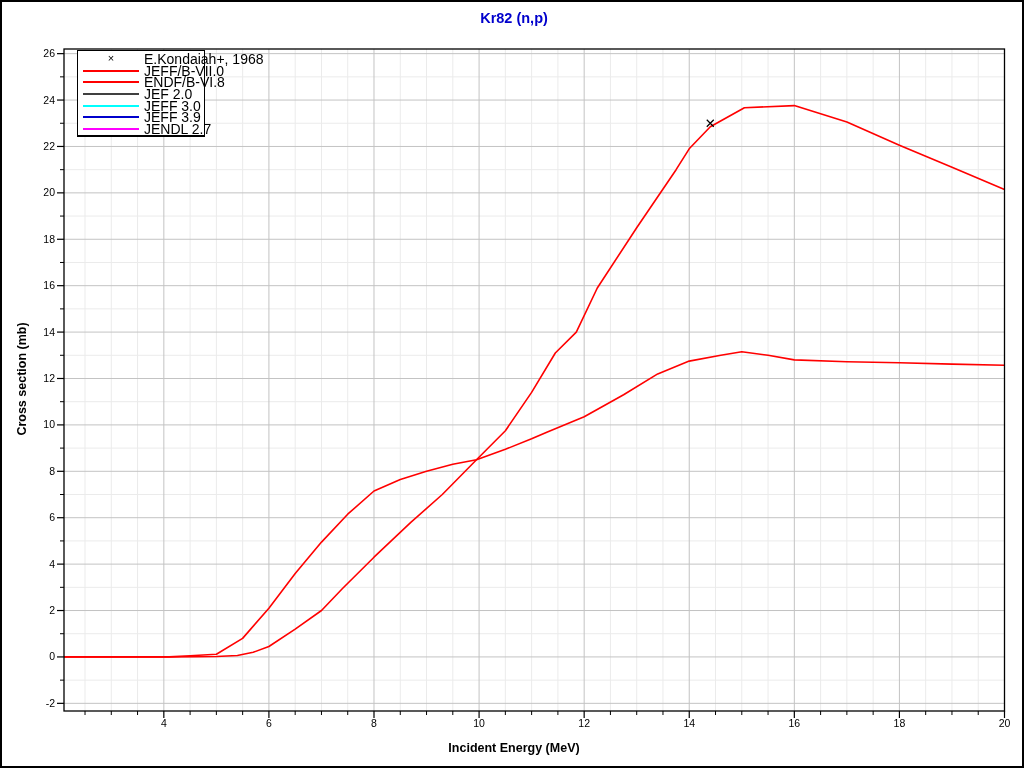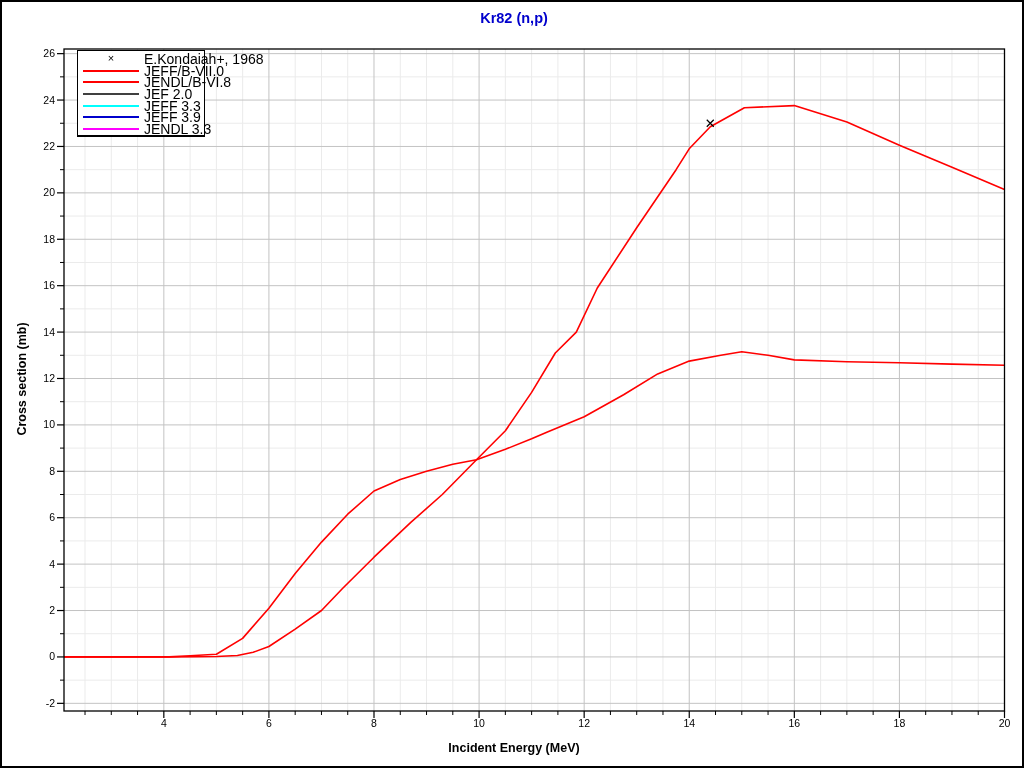--- a/index.html
+++ b/index.html
@@ -221,42 +221,42 @@
     <div class="legend-row">
       <span class="legend-swatch-cell">
         <span class="legend-line" style="background: rgb(255, 0, 0);"></span>
       </span>
       <span class="legend-label">JEFF/B-VII.0</span>
     </div>
     <div class="legend-row">
       <span class="legend-swatch-cell">
         <span class="legend-line" style="background: rgb(255, 0, 0);"></span>
       </span>
-      <span class="legend-label">JENDL/B-VI.8</span>
+      <span class="legend-label">ENDF/B-VI.8</span>
     </div>
     <div class="legend-row">
       <span class="legend-swatch-cell">
         <span class="legend-line" style="background: rgb(64, 64, 64);"></span>
       </span>
       <span class="legend-label">JEF 2.0</span>
     </div>
     <div class="legend-row">
       <span class="legend-swatch-cell">
         <span class="legend-line" style="background: rgb(0, 255, 255);"></span>
       </span>
-      <span class="legend-label">JEFF 3.3</span>
+      <span class="legend-label">JEFF 3.0</span>
     </div>
     <div class="legend-row">
       <span class="legend-swatch-cell">
         <span class="legend-line" style="background: rgb(0, 0, 204);"></span>
       </span>
       <span class="legend-label">JEFF 3.9</span>
     </div>
     <div class="legend-row">
       <span class="legend-swatch-cell">
         <span class="legend-line" style="background: rgb(255, 0, 255);"></span>
       </span>
-      <span class="legend-label">JENDL 3.3</span>
+      <span class="legend-label">JENDL 2.7</span>
     </div>
   </div>
 
 <div class="xaxis-title">Incident Energy (MeV)</div>
 <div class="yaxis-title">Cross section (mb)</div>
 
 </body></html>

